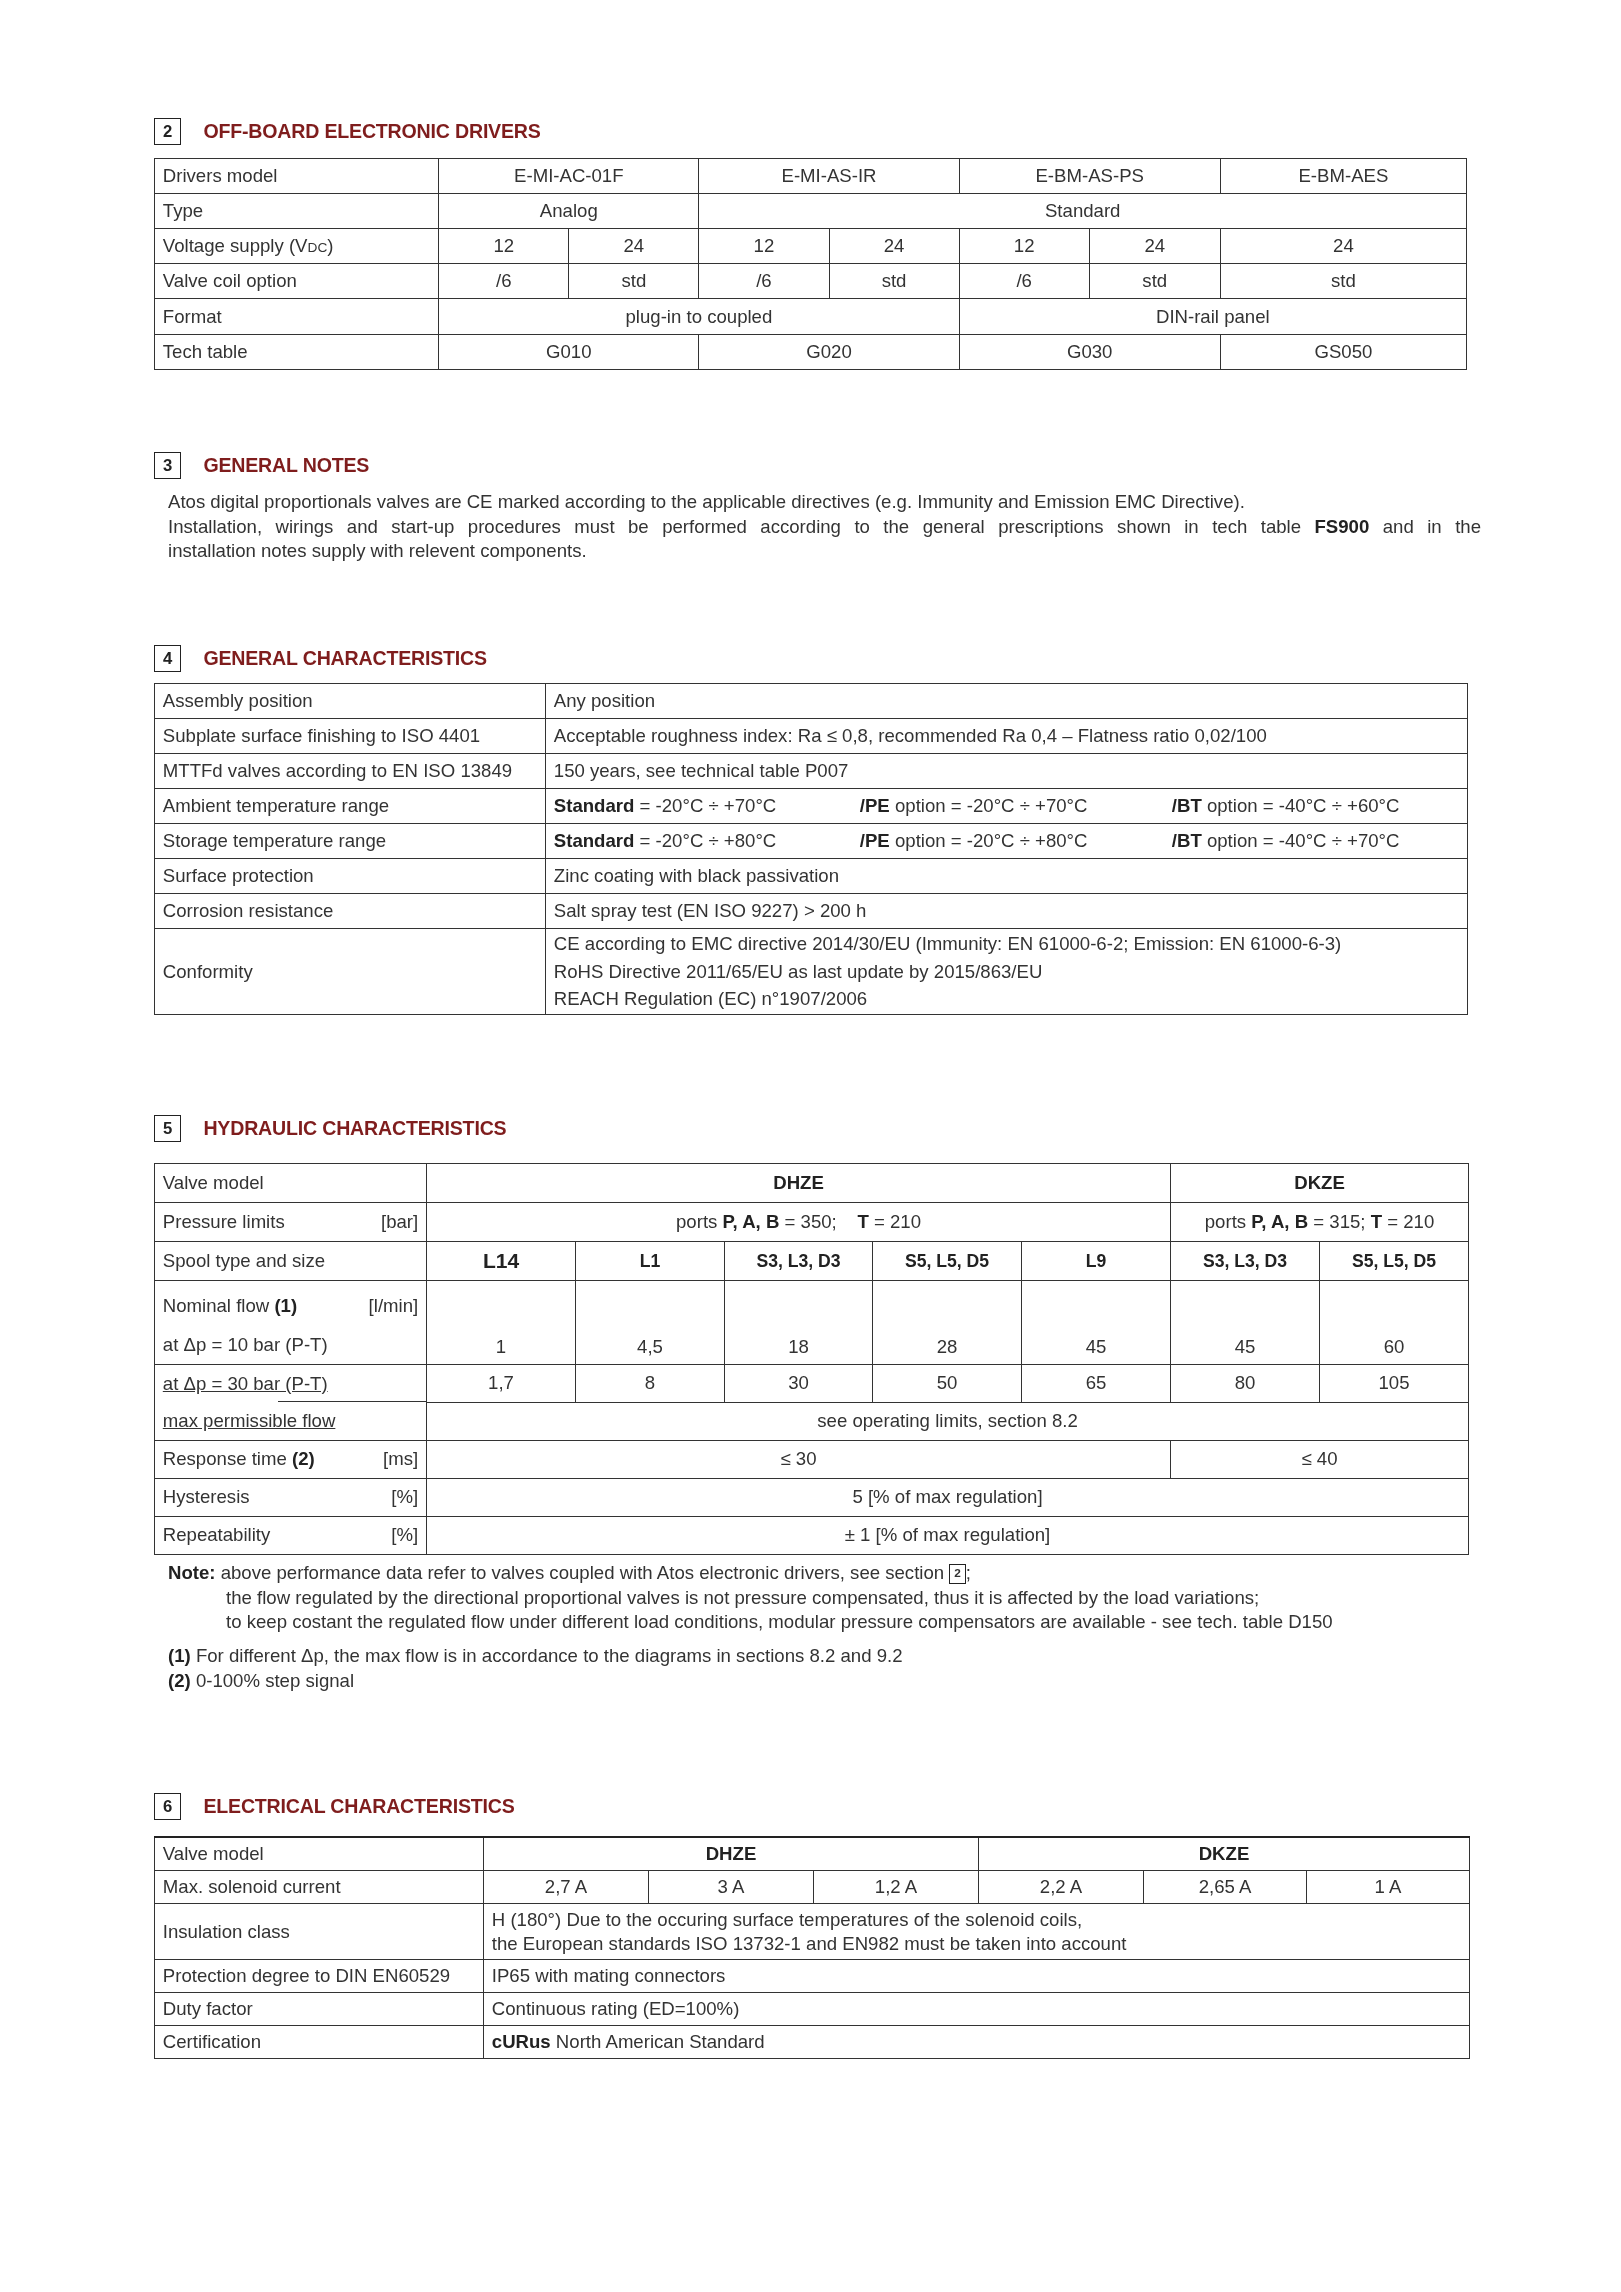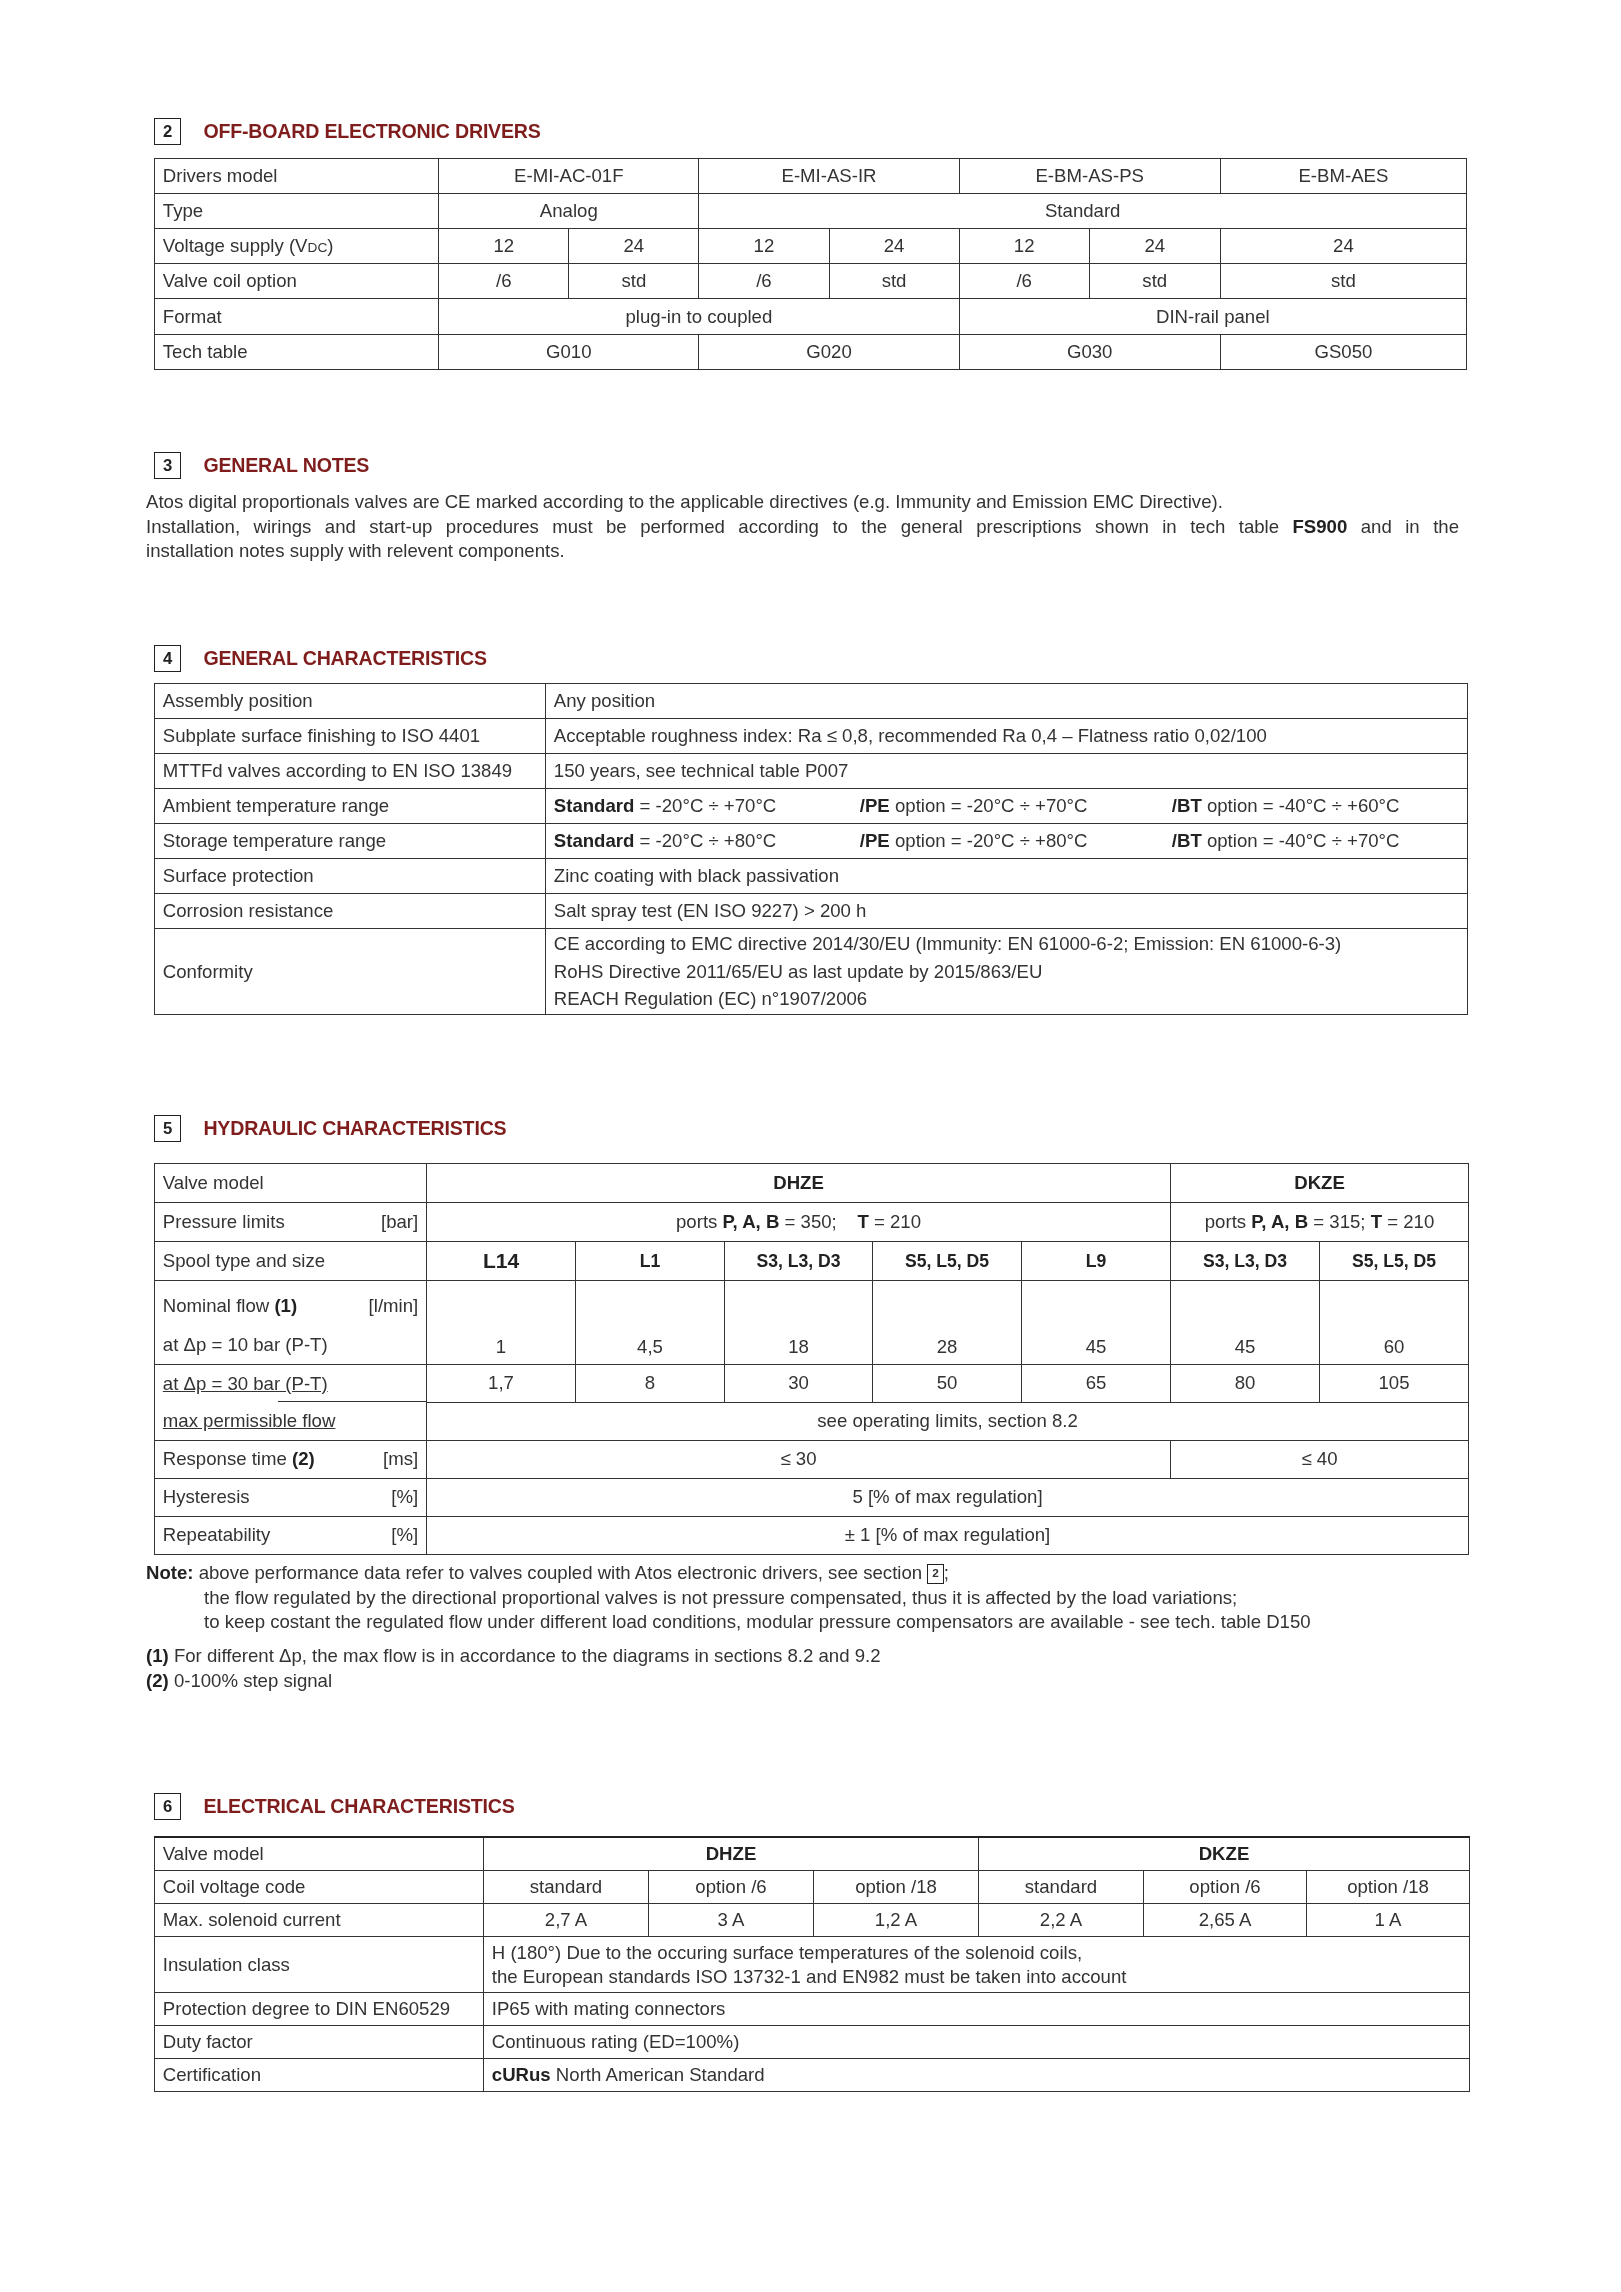--- a/index.html
+++ b/index.html
@@ -11,21 +11,21 @@
   .sec-num {
     width: 27.4px; height: 27.4px; border: 1.5px solid #222; box-sizing: border-box;
     display: flex; align-items: center; justify-content: center;
     font-weight: bold; font-size: 16.7px; color: #222;
   }
   .sec-title { margin-left: 22px; font-weight: bold; font-size: 19.6px; color: #7f1d1d; letter-spacing: -0.2px; }
   table { position: absolute; left: 154px; width: 1313px; border-collapse: collapse; table-layout: fixed; }
   td { border: 1.5px solid #333; font-size: 18.6px; padding: 0 7.8px; height: 32px; color: #333; white-space: nowrap; }
   td.c { text-align: center; }
   td.b { font-weight: bold; color: #222; }
-  .para { position: absolute; left: 146px; width: 1313px; font-size: 18.6px; line-height: 24.5px; color: #333; }
+  .para { position: absolute; left: 168px; width: 1313px; font-size: 18.6px; line-height: 24.5px; color: #333; }
   .unit { float: right; }
   b { color: #222; }
   .mini-box { display: inline-block; border: 1px solid #222; font-size: 11.8px; font-weight: bold; padding: 0 3.9px; line-height: 17.6px; vertical-align: 2px; }
   .nl { display: block; }
   .partial-line { position: relative; text-decoration: underline; }
   .partial-line::before { content: ""; position: absolute; left: 123px; right: -1px; top: -1px; border-top: 1.5px solid #333; }
 </style>
 </head>
 <body>
 
@@ -256,29 +256,20 @@
       <col style="width:163px">
       <col style="width:163px">
   </colgroup>
   <tbody>
       <tr style="height:33px">
     <td>Valve model</td>
     <td class="c b" colspan="3">DHZE</td>
     <td class="c b" colspan="3">DKZE</td>
   </tr>
   <tr style="height:32px">
-    <td>Coil voltage code</td>
-    <td class="c">standard</td>
-    <td class="c">option /6</td>
-    <td class="c">option /18</td>
-    <td class="c">standard</td>
-    <td class="c">option /6</td>
-    <td class="c">option /18</td>
-  </tr>
-  <tr style="height:32px">
     <td>Max. solenoid current</td>
     <td class="c">2,7 A</td>
     <td class="c">3 A</td>
     <td class="c">1,2 A</td>
     <td class="c">2,2 A</td>
     <td class="c">2,65 A</td>
     <td class="c">1 A</td>
   </tr>
   <tr style="height:56px">
     <td>Insulation class</td>

